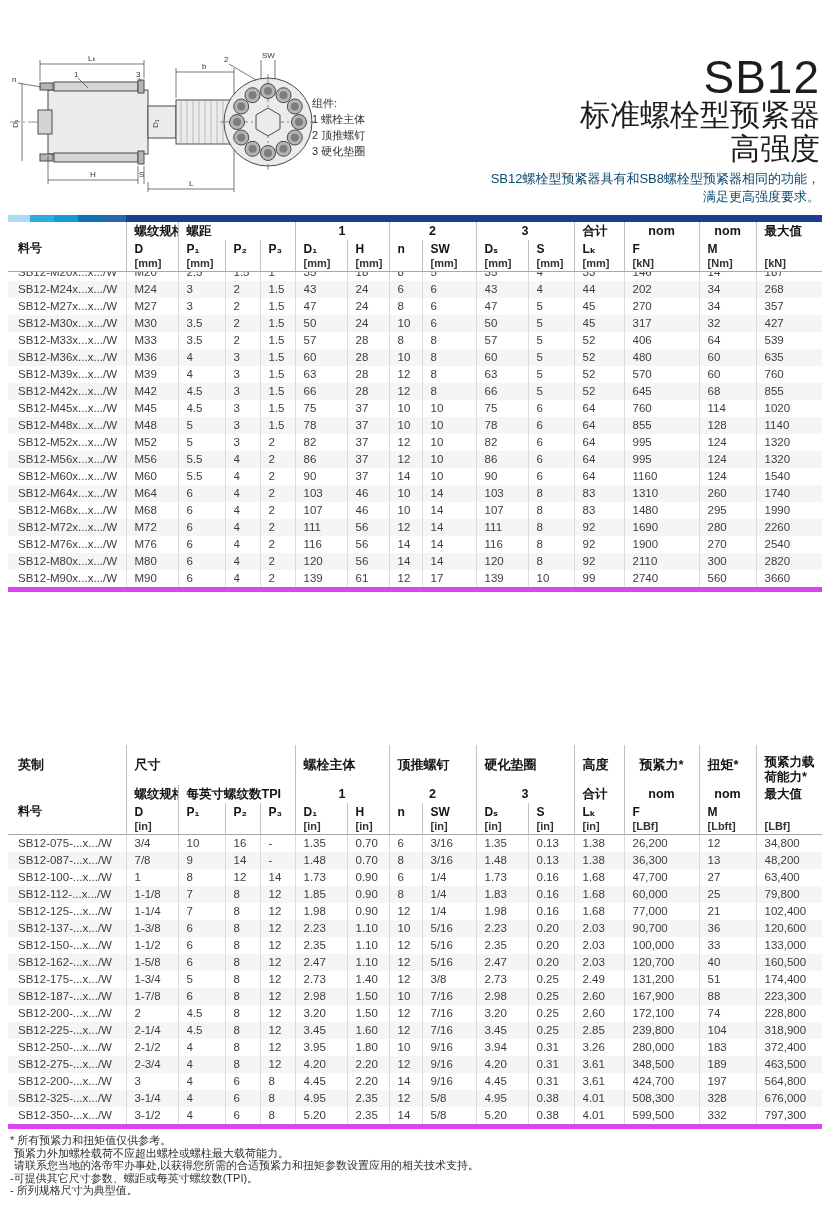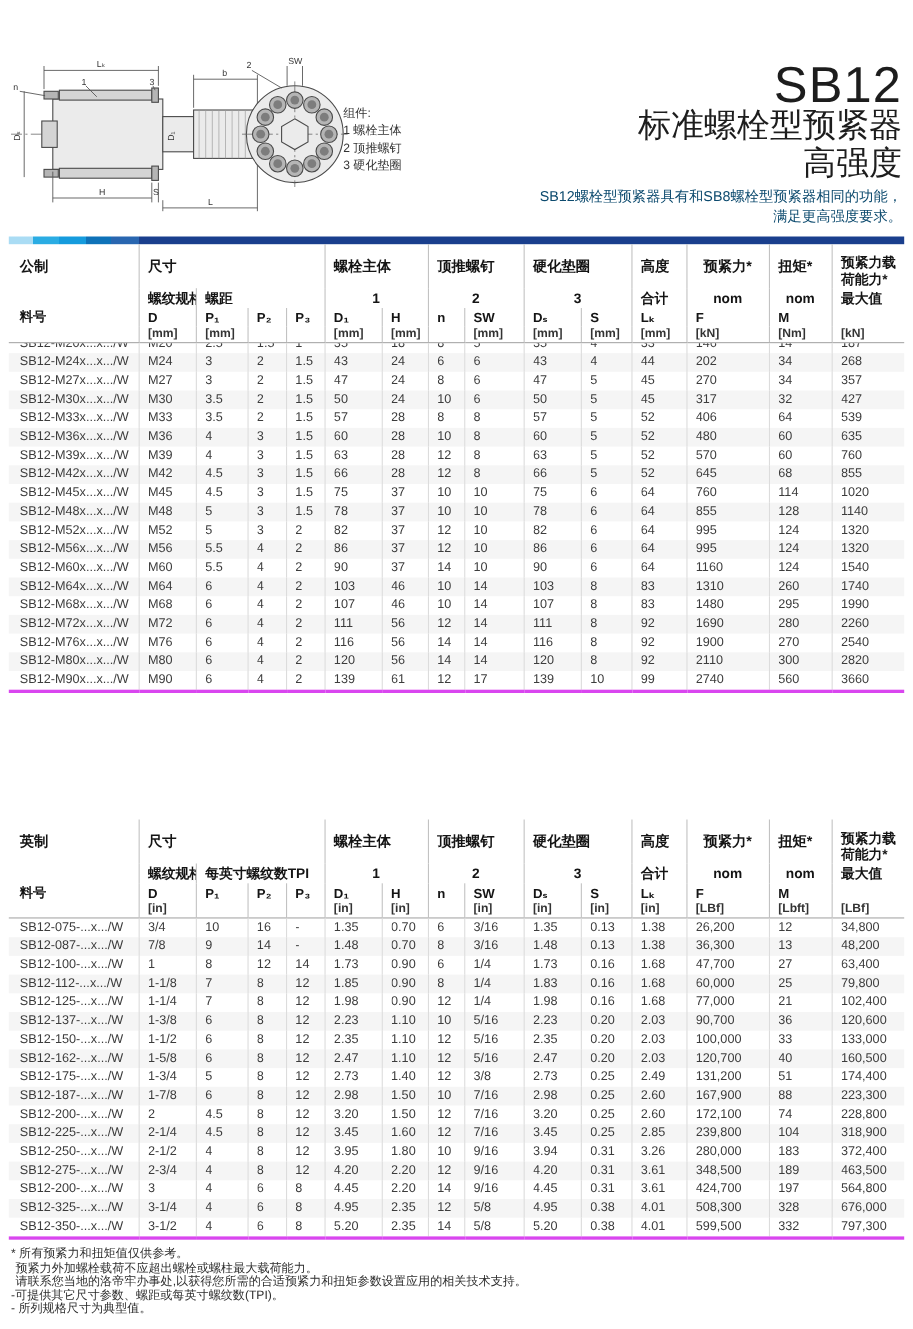--- a/index.html
+++ b/index.html
@@ -41,21 +41,21 @@
            vertical-align:top; border-bottom:1px solid #a8a8a8; }
   .bl { border-left:1px solid #c2c2c2; }
   .center { text-align:center; padding-left:0; }
   td { font-size:11.5px; color:#3c3c3c; border-left:1px solid #dcdcdc;
        padding:0 0 0 8px; vertical-align:bottom; }
   .cc { height:17px; line-height:17px; overflow:hidden; white-space:nowrap; }
   .cc span { display:block; }
   tr.alt td { background:#f5f5f5; }
   tr.clipped .cc { height:9px; }
   tr.clipped .cc span { margin-top:-8px; }
-  tbody tr:last-child td { border-bottom:3px solid #d946ef; }
+  tbody tr:last-child td { border-bottom:5px solid #d946ef; }
   
   .fnotes { position:absolute; top:1134px; left:10px; font-size:11px; line-height:12.5px; color:#2e2e2e; }
   .fnotes div:nth-child(2), .fnotes div:nth-child(3) { padding-left:4px; }
   
   .drawing svg text { font-family:"Liberation Sans","DejaVu Sans",sans-serif; font-size:8px; fill:#333; }
   .dimline { stroke:#555; stroke-width:0.8; fill:none; }
   .part { fill:#ebebeb; stroke:#4a4a4a; stroke-width:1; }
   .part2 { fill:#d4d4d4; stroke:#4a4a4a; stroke-width:1; }
   .part3 { fill:#b5b5b5; stroke:#4a4a4a; stroke-width:1; }
   .cl { stroke:#666; stroke-width:0.7; stroke-dasharray:10 3 2 3; fill:none; }
@@ -193,31 +193,20 @@
       <col style="width:33px">
     <col style="width:54px">
       <col style="width:52px">
       <col style="width:46px">
       <col style="width:50px">
     <col style="width:75px">
       <col style="width:57px">
       <col style="width:66px">
   </colgroup>
   <thead>
-    <tr class="hA">
-      <th>公制</th>
-      <th colspan="4" class="bl">尺寸</th>
-      <th colspan="2" class="bl">螺栓主体</th>
-      <th colspan="2" class="bl">顶推螺钉</th>
-      <th colspan="2" class="bl">硬化垫圈</th>
-      <th class="bl">高度</th>
-      <th class="bl center">预紧力*</th>
-      <th class="bl">扭矩*</th>
-      <th class="bl cap">预紧力载荷能力*</th>
-    </tr>
     <tr class="hB">
       <th></th>
       <th class="bl">螺纹规格</th>
       <th colspan="3" class="bl">螺距</th>
       <th colspan="2" class="bl center">1</th>
       <th colspan="2" class="bl center">2</th>
       <th colspan="2" class="bl center">3</th>
       <th class="bl">合计</th>
       <th class="bl center">nom</th>
       <th class="bl center">nom</th>

